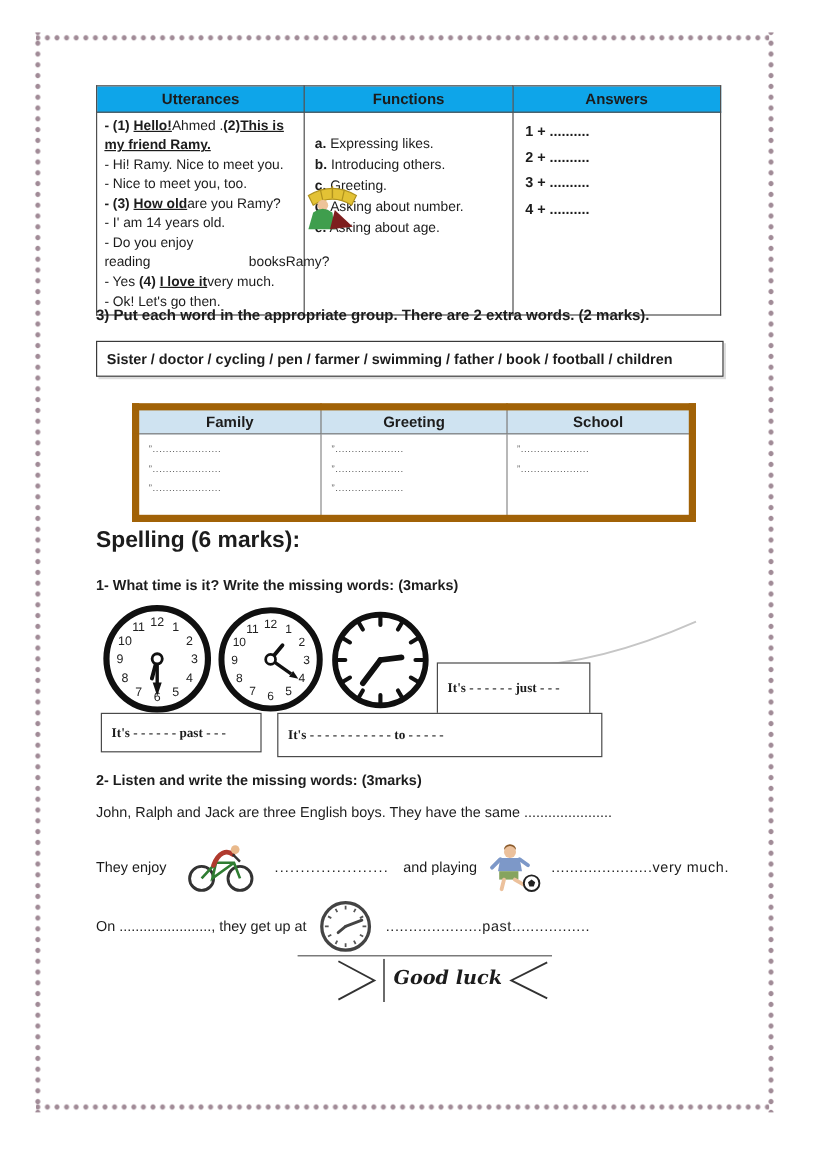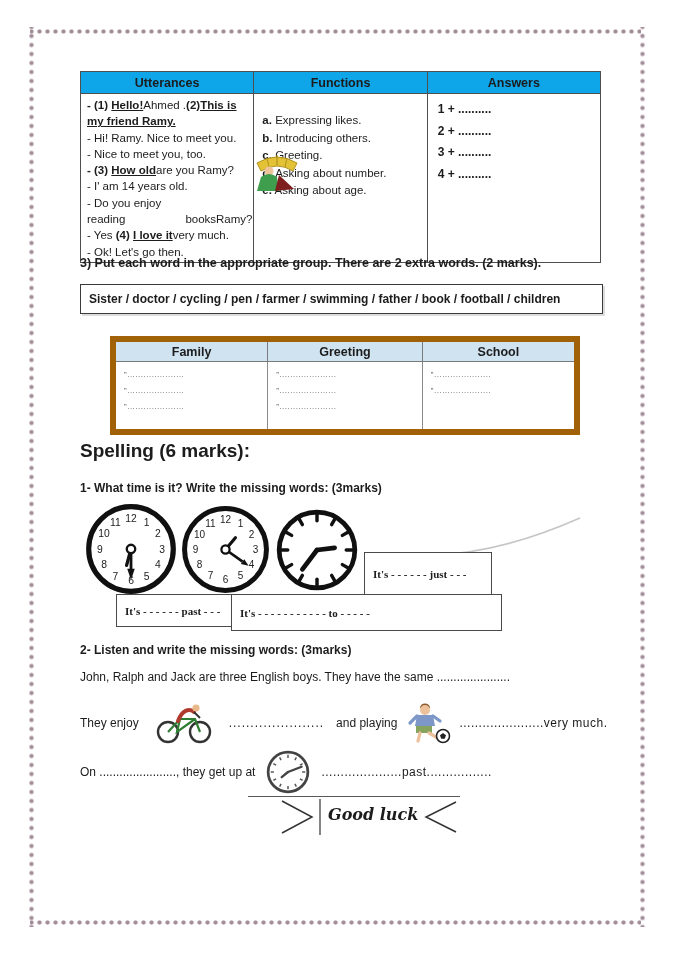--- a/index.html
+++ b/index.html
@@ -63,21 +63,21 @@
     </tr>
   </thead>
   <tbody>
     <tr>
       <td class="utt">
         <div><span class="b">- (1) </span><span class="b u">Hello!</span><span>Ahmed .</span><span class="b">(2)</span><span class="b u">This is my friend Ramy.</span></div>
         <div>- Hi! Ramy. Nice to meet you.</div>
         <div>- Nice to meet you, too.</div>
         <div><span class="b">- (3) </span><span class="b u">How old</span><span>are you Ramy?</span></div>
         <div>- I' am 14 years old.</div>
-        <div><span>- Do you enjoy reading</span><span style="margin-left:60px;">booksRamy?</span></div>
+        <div><span>- Do you enjoy reading</span><span style="margin-left:82px;">booksRamy?</span></div>
         <div><span>- Yes </span><span class="b">(4) </span><span class="b u">I love it</span><span>very much.</span></div>
         <div>- Ok! Let's go then.</div>
 
         <svg class="abs" style="left:172px;top:56px;" width="48" height="44" viewBox="0 0 48 44">
           <path d="M4,13 Q24,1 44,13 L40,21 Q24,11 8,21 Z" fill="#e3c235" stroke="#b0921e" stroke-width="1"></path>
           <line x1="24" y1="5" x2="24" y2="15" stroke="#b0921e" stroke-width="1.2"></line>
           <line x1="14" y1="8" x2="16" y2="17" stroke="#b0921e" stroke-width="1"></line>
           <line x1="34" y1="8" x2="32" y2="17" stroke="#b0921e" stroke-width="1"></line>
           <circle cx="16" cy="21" r="4.5" fill="#eec39a"></circle>
           <path d="M8,27 Q16,21 24,27 L26,41 L4,41 Z" fill="#3f9e4d"></path>
@@ -194,21 +194,21 @@
   </g>
   <line x1="50" y1="50" x2="70.5" y2="47.5" stroke="#101010" stroke-width="5.5" stroke-linecap="round"></line>
   <line x1="50" y1="50" x2="33" y2="72.5" stroke="#101010" stroke-width="5.5" stroke-linecap="round"></line>
 </svg>
 
 <svg class="abs" style="left:428px;top:513px;" width="160" height="45" viewBox="0 0 160 45">
   <path d="M4,42 Q70,41 152,5" stroke="#c6c6c6" stroke-width="1.6" fill="none"></path>
 </svg>
 
 <div class="ansbox" style="left:364px;top:552px;width:128px;height:44px;">It's - - - - - - just - - -</div>
-<div class="ansbox" style="left:84px;top:594px;width:117px;height:33px;margin-left:32px;">It's - - - - - - past - - -</div>
+<div class="ansbox" style="left:84px;top:594px;width:134px;height:33px;">It's - - - - - - past - - -</div>
 <div class="ansbox" style="left:231px;top:594px;width:271px;height:37px;">It's - - - - - - -    - - - -   to   - - - - -</div>
 
 <div class="subq" style="left:80px;top:643px;">2- Listen and write the missing words: (3marks)</div>
 <div class="plain" style="left:80px;top:670px;font-size:12px;">John, Ralph and Jack are three English boys. They have the same ......................</div>
 
 <div class="row-flex" style="left:80px;top:700px;height:45px;font-size:12px;">
   <span>They enjoy</span>
 
   <svg style="margin-left:16px;" width="58" height="42" viewBox="0 0 58 42">
     <circle cx="13" cy="30" r="10" fill="none" stroke="#333" stroke-width="2.4"></circle>

